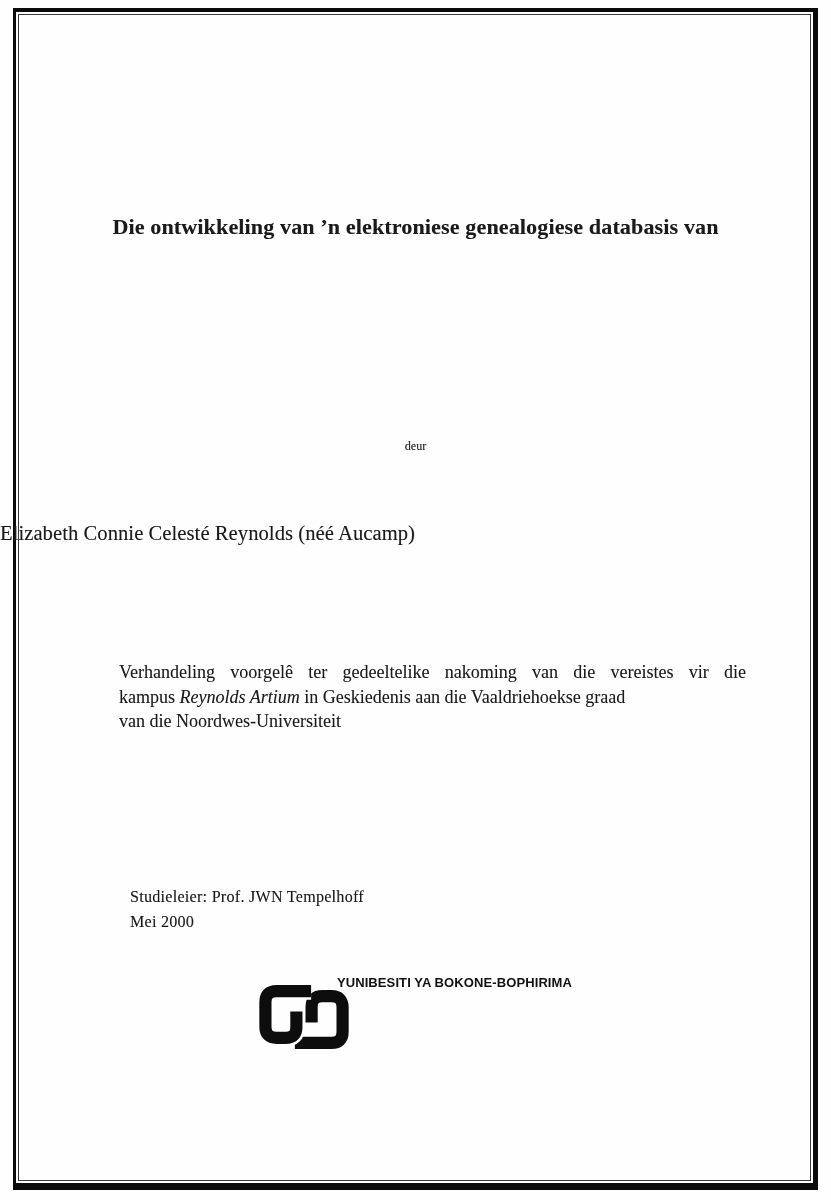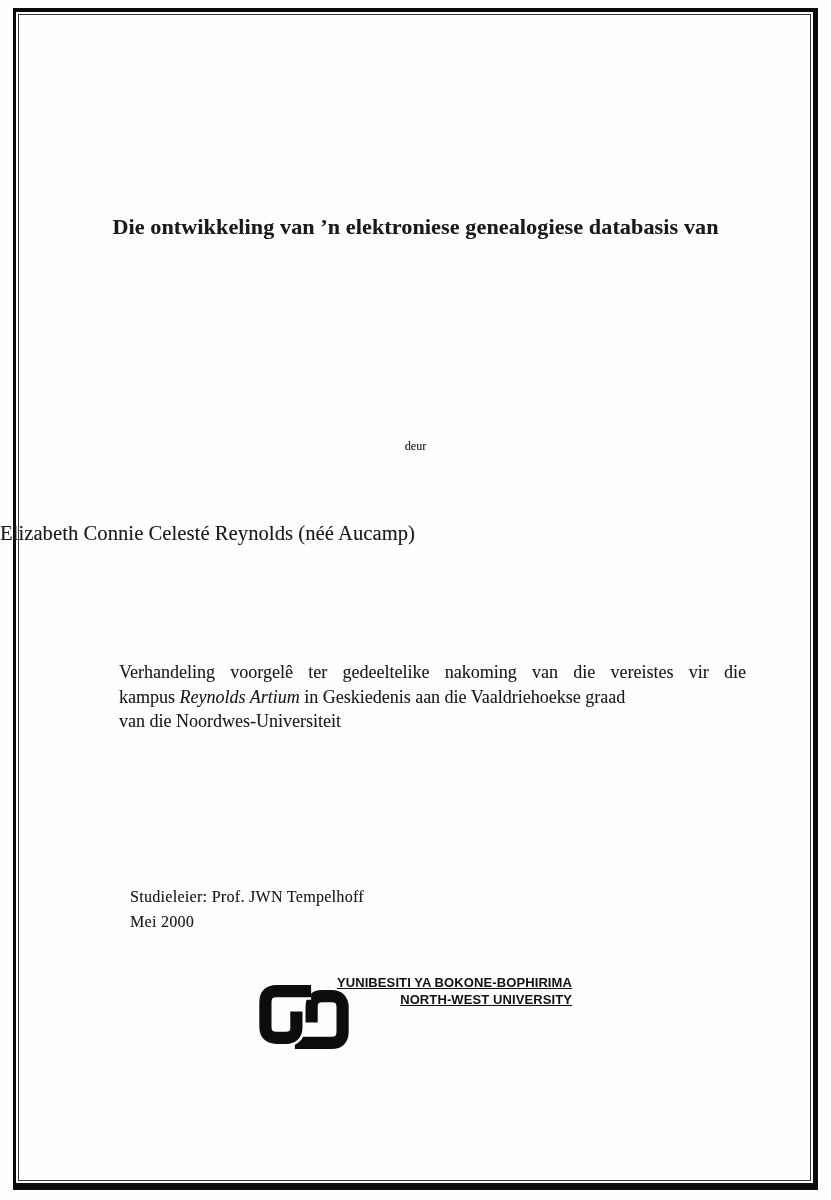--- a/index.html
+++ b/index.html
@@ -112,21 +112,21 @@
     width: 256px;
     text-align: right;
     font-family: "Liberation Sans", "DejaVu Sans", sans-serif;
     font-size: 13px;
     font-weight: 700;
     line-height: 16.5px;
     letter-spacing: 0.1px;
     color: #111111;
     white-space: nowrap;
   }
-  .logo-text div { display: block; text-decoration: underline; }
+  .logo-text div { display: block; }
 </style>
 </head>
 <body>
 
 <div class="page">
 
   <div class="frame-outer">
     <div class="frame-inner"></div>
   </div>
 
@@ -155,17 +155,16 @@
 
         <path stroke="#0d0d0d" stroke-width="12" d="M 36 58 H 72 Q 83 58 83 47 V 23 Q 83 12 72 12 H 63 Q 52.5 12 52.5 22.5 V 38"></path>
 
         <path stroke="#ffffff" stroke-width="17" d="M 52 7 H 18 Q 7 7 7 18 V 42 Q 7 53 18 53 H 27 Q 37.5 53 37.5 42.5 V 27"></path>
 
         <path stroke="#0d0d0d" stroke-width="12" d="M 52 7 H 18 Q 7 7 7 18 V 42 Q 7 53 18 53 H 27 Q 37.5 53 37.5 42.5 V 27"></path>
       </g>
     </svg>
     <div class="logo-text">
       <div>YUNIBESITI YA BOKONE-BOPHIRIMA</div>
-      <div>NORTH-WEST UNIVERSITY</div>
     </div>
   </div>
 
 </div>
 
 </body></html>

